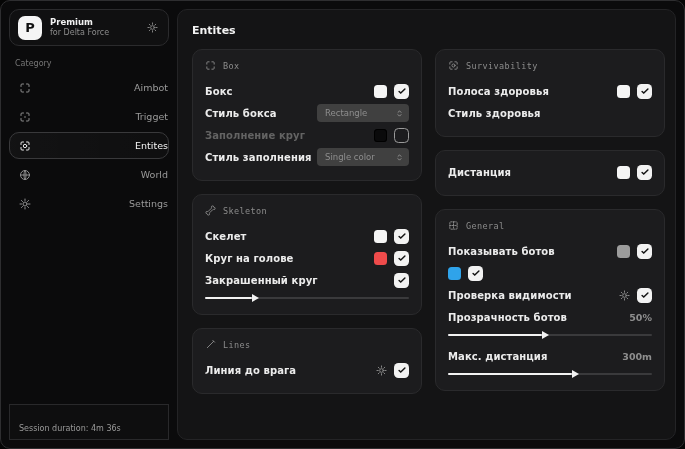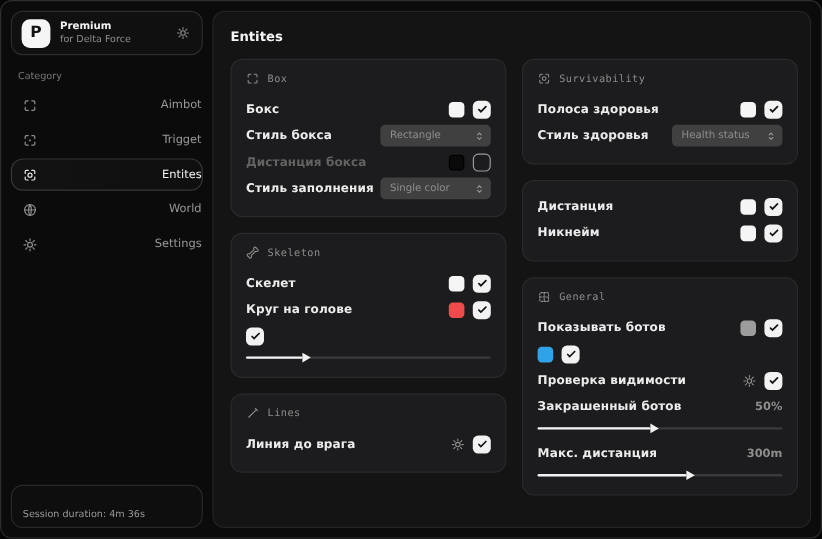--- a/index.html
+++ b/index.html
@@ -36,21 +36,21 @@
     border-radius:10px; cursor:pointer;justify-content:space-between;
   }
   .nav-item .nicon { display:flex; color:#8f8f8f; }
   .nav-item.active {
     color:#f5f5f5; border-color:#39393b;
     background:linear-gradient(90deg, rgba(255,255,255,0.03), rgba(255,255,255,0.015));
   }
   .nav-item.active .nicon { color:#e8e8e8; }
 
   .session-card {
-    margin-top:auto; height:36px; border:1px solid #29292b; border-radius:10px;
+    margin-top:auto; height:36px; border:1px solid #29292b; border-radius:0;
     background:#0e0e0f; display:flex; align-items:flex-end; padding:0 0 6px 9px;
   }
   .session-text { color:#9a9a9a; font-size:8px; }
 
   
   .main {
     flex:1; margin:8px 8px 8px 0; background:#141415; border:1px solid #242426;
     border-radius:10px; padding:12px 10px 12px 14px; display:flex; flex-direction:column;
   }
   .page-title { color:#f4f4f4; font-size:11px; font-weight:bold; margin:2px 0 12px 0; }
@@ -215,21 +215,21 @@
               <span class="pill-text">Rectangle</span>
               <span class="picon">
                 <svg width="9" height="9" viewBox="0 0 24 24" fill="none" stroke="currentColor" stroke-width="2.4" stroke-linecap="round">
                     <path d="M8 15l4 4 4-4M8 9l4-4 4 4"></path>
                   </svg>
               </span>
             </span>
           </div>
 
           <div class="row">
-            <span class="row-label disabled">Дистанция бокса</span>
+            <span class="row-label disabled">Заполнение круг</span>
             <span class="controls">
               <span class="swatch dark" style="background: rgb(10, 10, 11);"></span>
               <span class="checkbox unchecked"></span>
             </span>
           </div>
 
           <div class="row">
             <span class="row-label">Стиль заполнения</span>
             <span class="pill">
               <span class="pill-text">Single color</span>
@@ -270,20 +270,21 @@
               <span class="swatch" style="background: rgb(239, 75, 75);"></span>
               <span class="checkbox">
                 <svg width="10" height="10" viewBox="0 0 24 24" fill="none" stroke="#141414" stroke-width="3.5" stroke-linecap="round">
                     <path d="M5 13l4 4L19 7"></path>
                   </svg>
               </span>
             </span>
           </div>
 
           <div class="row">
+            <span class="row-label">Закрашенный круг</span>
             <span class="controls">
               <span class="checkbox">
                 <svg width="10" height="10" viewBox="0 0 24 24" fill="none" stroke="#141414" stroke-width="3.5" stroke-linecap="round">
                     <path d="M5 13l4 4L19 7"></path>
                   </svg>
               </span>
             </span>
           </div>
 
           <div class="slider">
@@ -345,56 +346,37 @@
               <span class="checkbox">
                 <svg width="10" height="10" viewBox="0 0 24 24" fill="none" stroke="#141414" stroke-width="3.5" stroke-linecap="round">
                     <path d="M5 13l4 4L19 7"></path>
                   </svg>
               </span>
             </span>
           </div>
 
           <div class="row">
             <span class="row-label">Стиль здоровья</span>
-            <span class="pill">
-              <span class="pill-text">Health status</span>
-              <span class="picon">
-                <svg width="9" height="9" viewBox="0 0 24 24" fill="none" stroke="currentColor" stroke-width="2.4" stroke-linecap="round">
-                    <path d="M8 15l4 4 4-4M8 9l4-4 4 4"></path>
-                  </svg>
-              </span>
-            </span>
           </div>
         </div>
 
         <div class="card">
 
           <div class="row">
             <span class="row-label">Дистанция</span>
             <span class="controls">
               <span class="swatch" style="background: rgb(245, 245, 245);"></span>
               <span class="checkbox">
                 <svg width="10" height="10" viewBox="0 0 24 24" fill="none" stroke="#141414" stroke-width="3.5" stroke-linecap="round">
                     <path d="M5 13l4 4L19 7"></path>
                   </svg>
               </span>
             </span>
           </div>
 
-          <div class="row">
-            <span class="row-label">Никнейм</span>
-            <span class="controls">
-              <span class="swatch" style="background: rgb(245, 245, 245);"></span>
-              <span class="checkbox">
-                <svg width="10" height="10" viewBox="0 0 24 24" fill="none" stroke="#141414" stroke-width="3.5" stroke-linecap="round">
-                    <path d="M5 13l4 4L19 7"></path>
-                  </svg>
-              </span>
-            </span>
-          </div>
         </div>
 
         <div class="card">
           <div class="card-header">
             <span class="hicon">
               <svg width="11" height="11" viewBox="0 0 24 24" fill="none" stroke="currentColor" stroke-width="2" stroke-linecap="round">
                   <rect x="4" y="4" width="16" height="16" rx="2" stroke-dasharray="3 2.4"></rect>
                   <path d="M12 4v16M4 12h16" stroke-dasharray="3 2.4"></path>
                 </svg>
             </span>
@@ -435,21 +417,21 @@
               </span>
               <span class="checkbox">
                 <svg width="10" height="10" viewBox="0 0 24 24" fill="none" stroke="#141414" stroke-width="3.5" stroke-linecap="round">
                     <path d="M5 13l4 4L19 7"></path>
                   </svg>
               </span>
             </span>
           </div>
 
           <div class="row">
-            <span class="row-label">Закрашенный ботов</span>
+            <span class="row-label">Прозрачность ботов</span>
             <span class="value-text">50%</span>
           </div>
           <div class="slider">
             <span class="slider-track"></span>
             <span class="slider-fill" style="width: 46%;">
                 <span class="slider-thumb"></span>
               </span>
           </div>
 
           <div class="gap6"></div>

